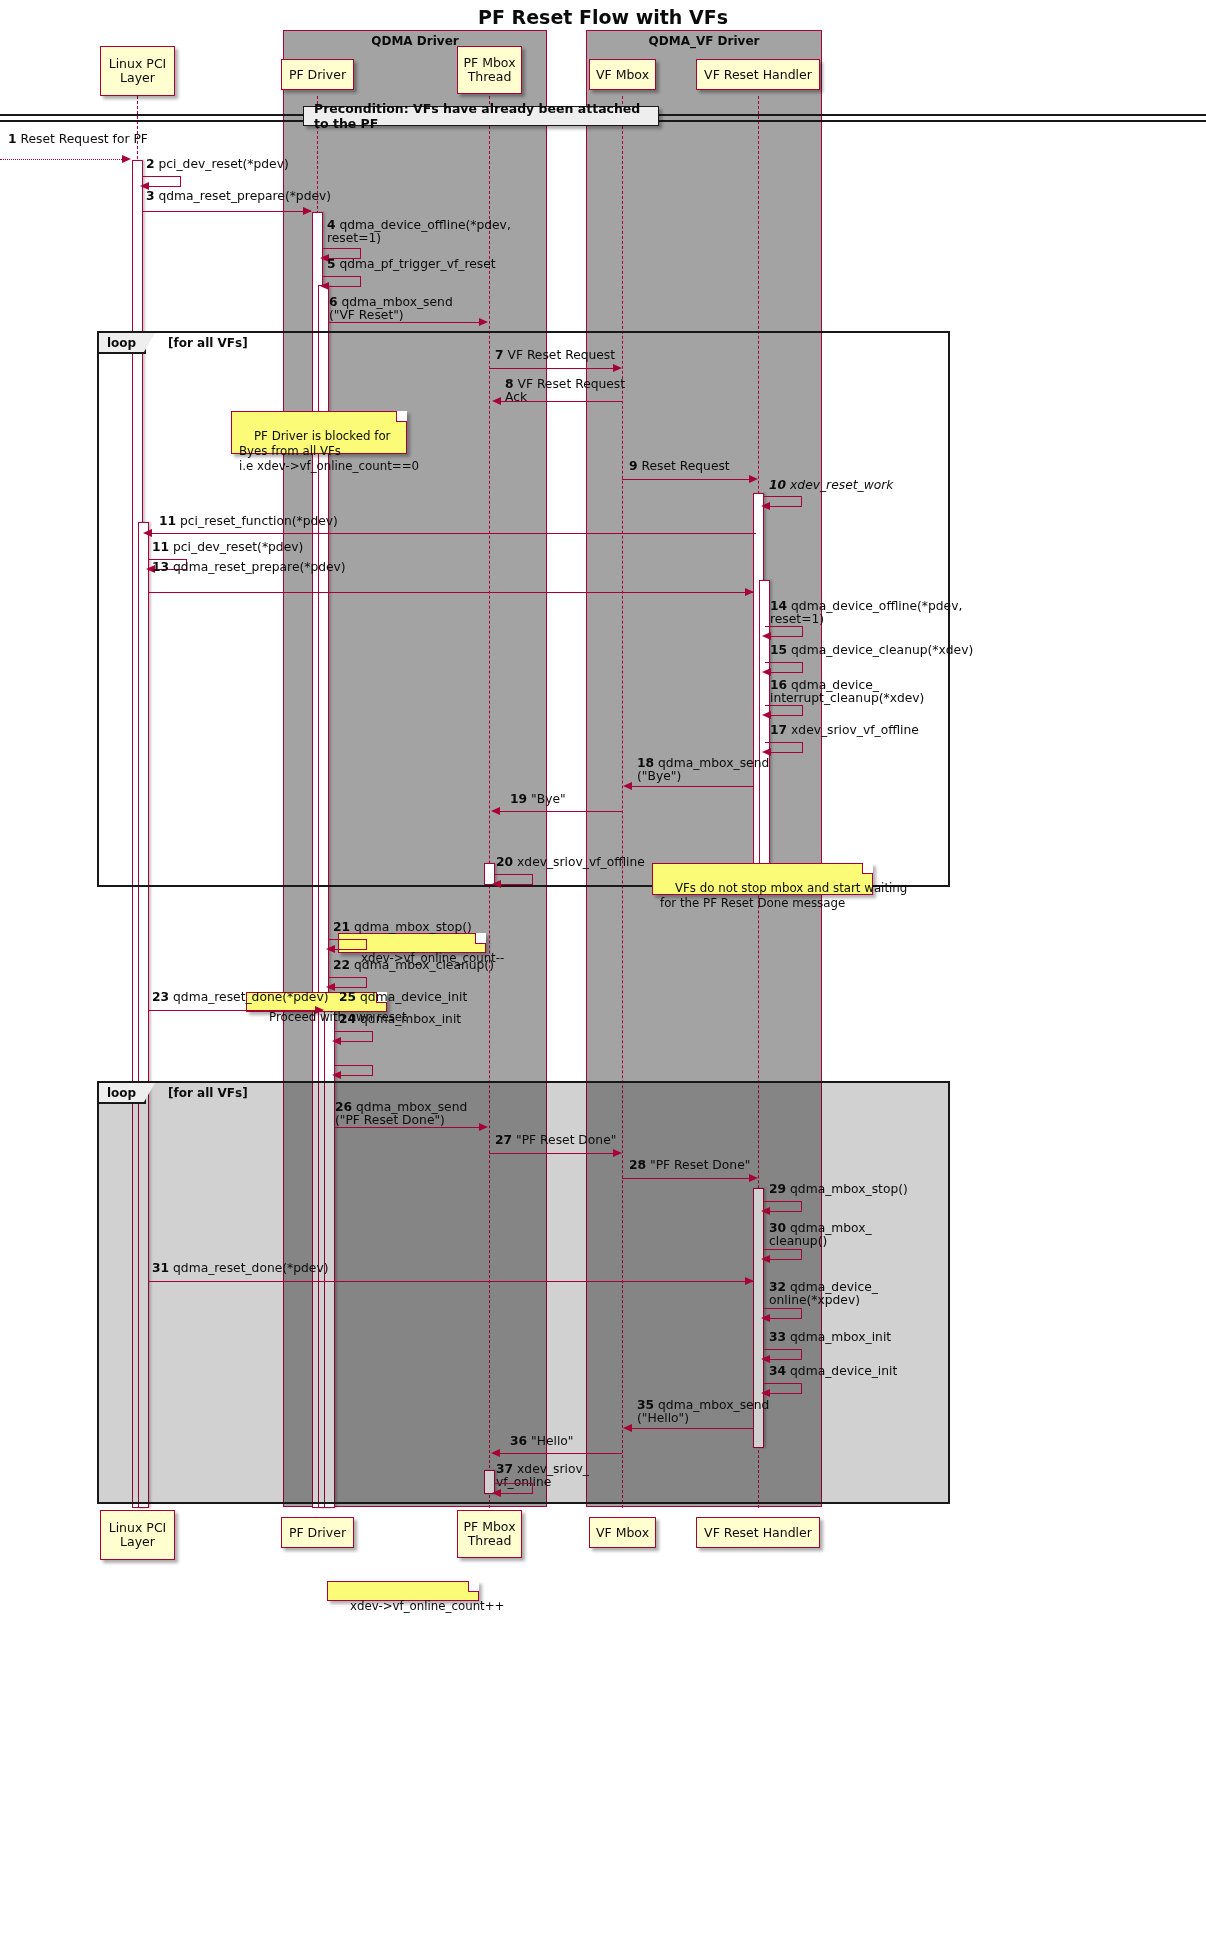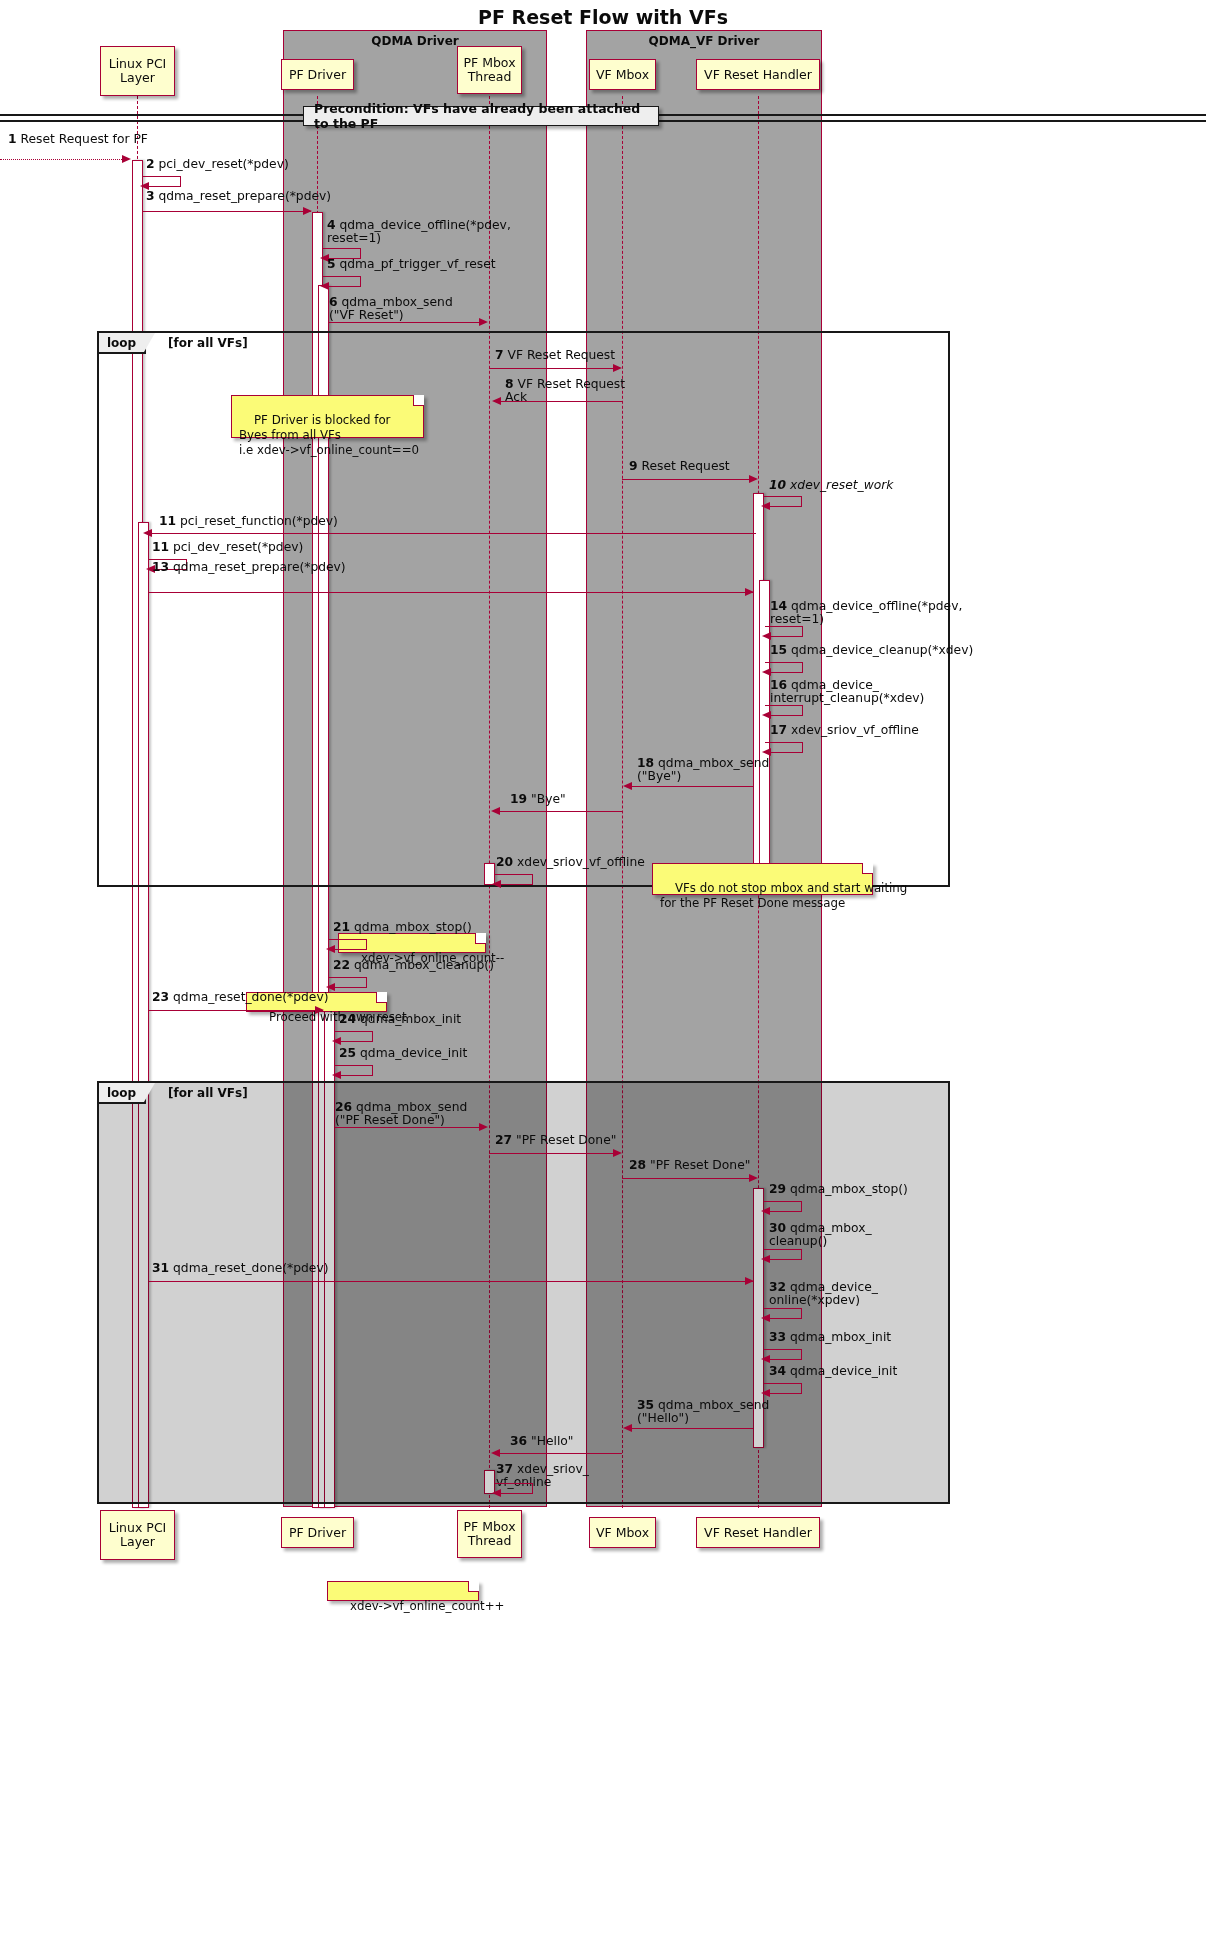--- a/index.html
+++ b/index.html
@@ -232,21 +232,21 @@
 
   <div class="abs msg-label" style="left:495px;top:349px;"><span class="msg-num">7</span> <span>VF Reset Request</span></div>
   <div class="abs msg-line" style="left:489px;top:368px;width:128px;"></div>
   <div class="abs arrow-r" style="left:613px;top:364px;"></div>
 
   <div class="abs msg-label" style="left:505px;top:378px;"><span class="msg-num">8</span> <span>VF Reset Request
 Ack</span></div>
   <div class="abs msg-line" style="left:497px;top:401px;width:125px;"></div>
   <div class="abs arrow-l" style="left:492px;top:397px;"></div>
 
-  <div class="abs note-corner" style="left:231px;top:395px;width:193px;height:43px;">
+  <div class="abs note-corner" style="left:231px;top:411px;width:176px;height:43px;">
     <span>PF Driver is blocked for
 Byes from all VFs
 i.e xdev-&gt;vf_online_count==0</span>
     <span class="fold"></span>
   </div>
 
   <div class="abs msg-label" style="left:629px;top:460px;"><span class="msg-num">9</span> <span>Reset Request</span></div>
   <div class="abs msg-line" style="left:622px;top:479px;width:131px;"></div>
   <div class="abs arrow-r" style="left:749px;top:475px;"></div>
 
@@ -322,21 +322,21 @@
   <div class="abs arrow-l" style="left:326px;top:983px;"></div>
 
   <div class="abs msg-label" style="left:152px;top:991px;"><span class="msg-num">23</span> <span>qdma_reset_done(*pdev)</span></div>
   <div class="abs msg-line" style="left:149px;top:1010px;width:174px;"></div>
   <div class="abs arrow-r" style="left:315px;top:1006px;"></div>
 
   <div class="abs msg-label" style="left:339px;top:1013px;"><span class="msg-num">24</span> <span>qdma_mbox_init</span></div>
   <div class="abs self-msg" style="left:335px;top:1031px;width:38px;height:11px;"></div>
   <div class="abs arrow-l" style="left:332px;top:1037px;"></div>
 
-  <div class="abs msg-label" style="left:339px;top:1047px;"><span class="msg-num">25</span> <span>qdma_device_init</span></div>
+  <div class="abs msg-label" style="left:339px;top:991px;"><span class="msg-num">25</span> <span>qdma_device_init</span></div>
   <div class="abs self-msg" style="left:335px;top:1065px;width:38px;height:11px;"></div>
   <div class="abs arrow-l" style="left:332px;top:1071px;"></div>
 
   <div class="abs msg-label" style="left:335px;top:1101px;"><span class="msg-num">26</span> <span>qdma_mbox_send
 ("PF Reset Done")</span></div>
   <div class="abs msg-line" style="left:335px;top:1127px;width:148px;"></div>
   <div class="abs arrow-r" style="left:479px;top:1123px;"></div>
 
   <div class="abs msg-label" style="left:495px;top:1134px;"><span class="msg-num">27</span> <span>"PF Reset Done"</span></div>
   <div class="abs msg-line" style="left:489px;top:1153px;width:128px;"></div>

